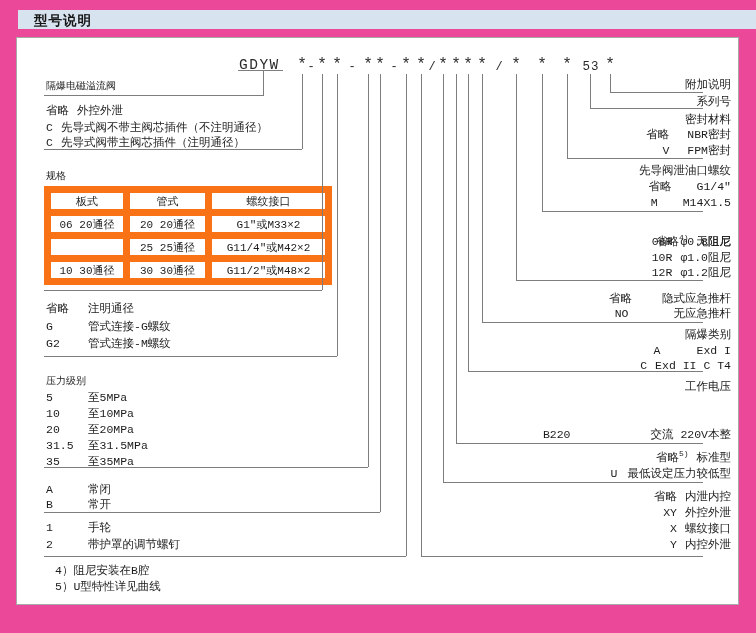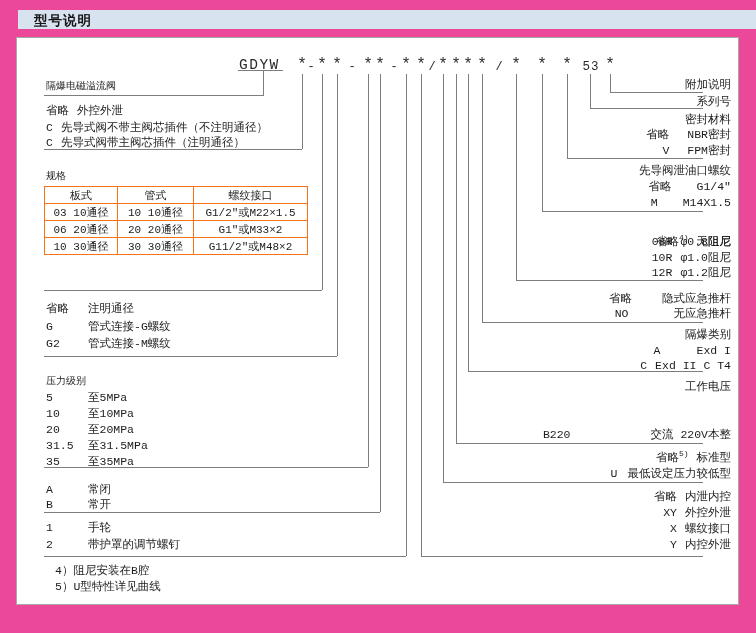--- a/index.html
+++ b/index.html
@@ -20,21 +20,21 @@
   .lrow .code{display:inline-block;}
   .wcode .code{width:42px;flex:0 0 42px;}
   .ncode .code{margin-right:8px;}
   .slabel{position:absolute;left:46px;font-size:10px;line-height:13px;white-space:nowrap;}
   .rrow{position:absolute;right:53px;display:flex;justify-content:flex-end;align-items:baseline;
         font-size:11.5px;line-height:13px;white-space:nowrap;}
   .rhead{position:absolute;right:53px;font-size:11.5px;line-height:13px;white-space:nowrap;}
   .g8{gap:8px}.g10{gap:10px}.g18{gap:18px}.g25{gap:25px}.g30{gap:30px}.g36{gap:36px}.g45{gap:45px}.g80{gap:80px}
   sup{font-size:8px;line-height:0;}
   table.spec{position:absolute;left:44px;top:186px;border-collapse:collapse;table-layout:fixed;font-size:11px;}
-  table.spec th,table.spec td{border:1px solid #f97316;text-align:center;padding:0;height:16px;font-weight:normal;white-space:nowrap;}
+  table.spec th,table.spec td{border:7px solid #f97316;text-align:center;padding:0;height:16px;font-weight:normal;white-space:nowrap;}
   .c1{width:72px}.c2{width:75px}.c3{width:113px}
   .fnote{position:absolute;left:55px;font-size:11.5px;line-height:13px;white-space:nowrap;}
 </style>
 </head>
 <body>
 
 <div class="canvas" id="diagram">
 
   <div class="hdrbar">
     <span class="t">型号说明</span>
@@ -83,28 +83,28 @@
   <div class="slabel" style="top:170px">规格</div>
 
   <table class="spec">
     <tbody>
         <tr>
       <th class="c1">板式</th>
       <th class="c2">管式</th>
       <th class="c3">螺纹接口</th>
     </tr>
     <tr>
-      <td>03 10通径</td>
-      <td>10 10通径</td>
-      <td>G1/2"或M22×1.5</td>
-    </tr>
-    <tr>
       <td>06 20通径</td>
       <td>20 20通径</td>
       <td>G1"或M33×2</td>
+    </tr>
+    <tr>
+      <td></td>
+      <td>25 25通径</td>
+      <td>G11/4"或M42×2</td>
     </tr>
     <tr>
       <td>10 30通径</td>
       <td>30 30通径</td>
       <td>G11/2"或M48×2</td>
     </tr>
   </tbody>
     </table>
 
   <div class="lrow wcode" style="top:302px">

